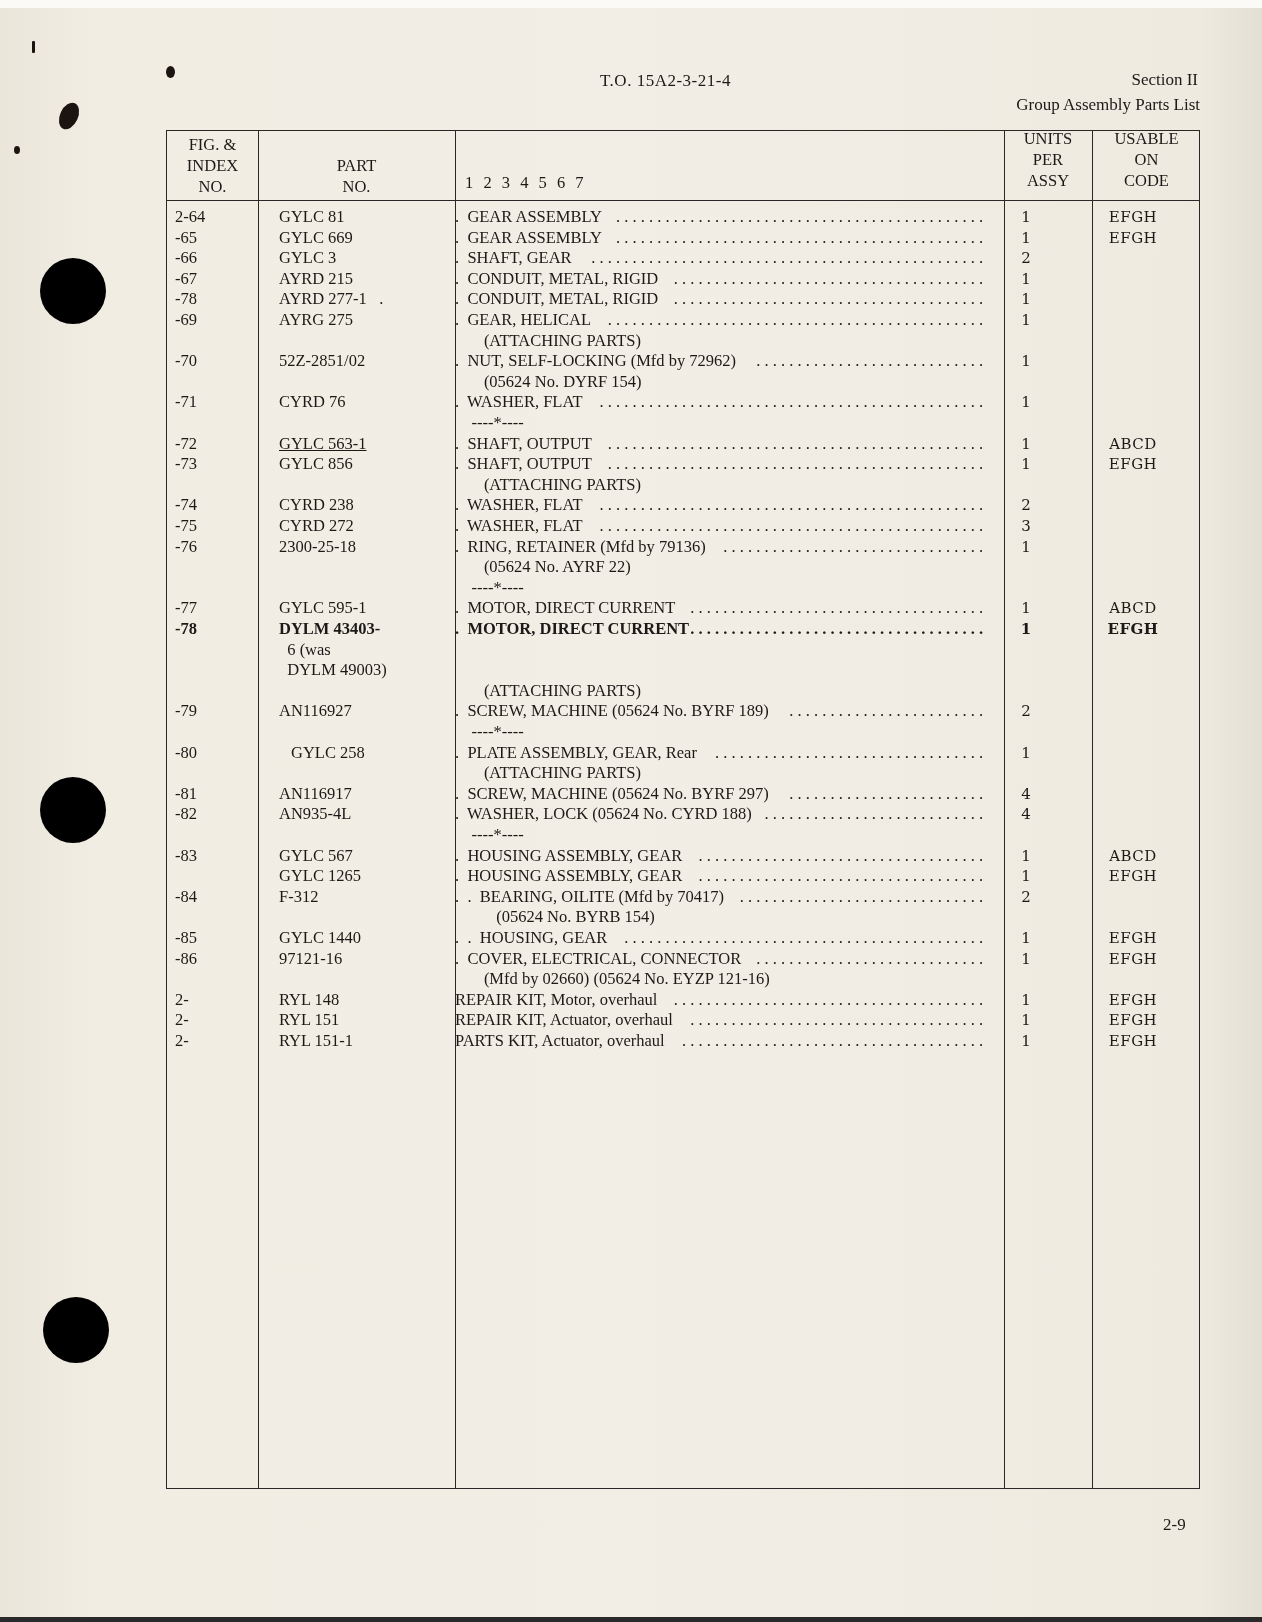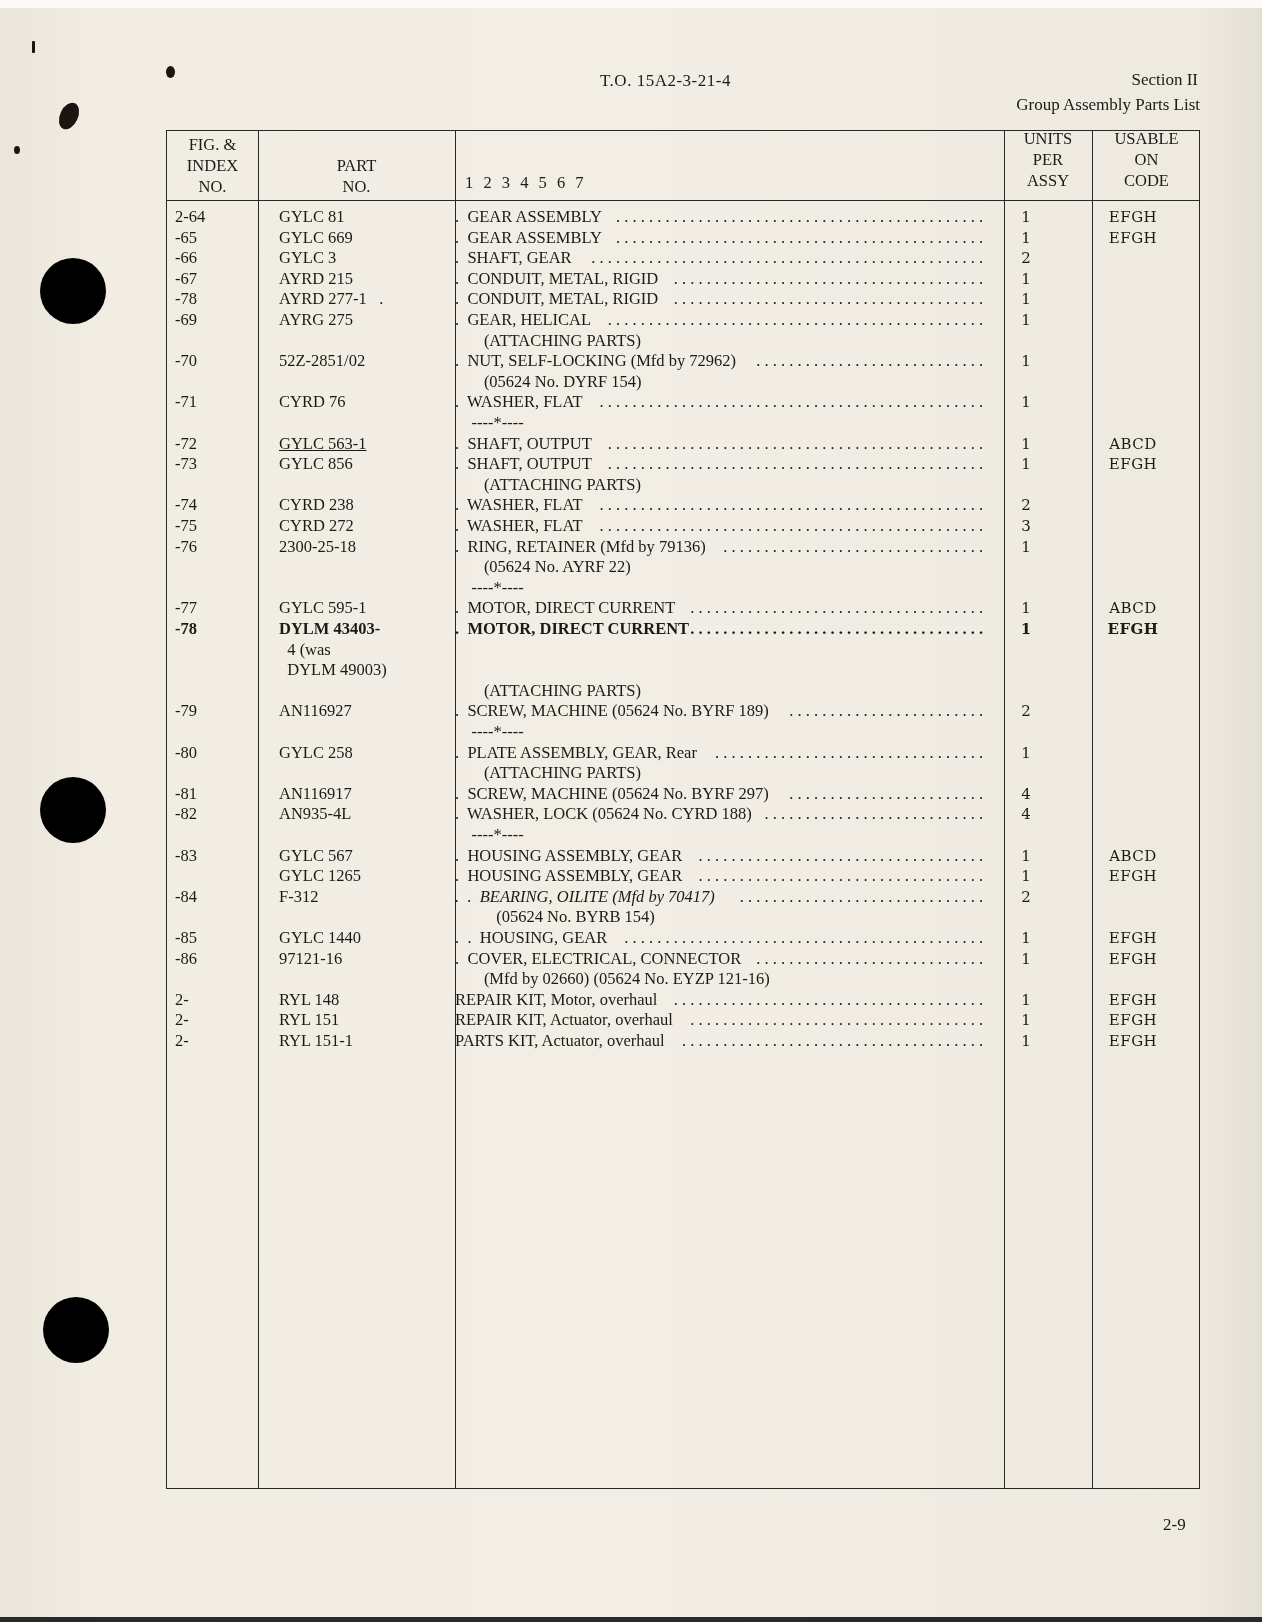--- a/index.html
+++ b/index.html
@@ -225,21 +225,21 @@
       </div>
       <div class="row" style="top: 488px; font-weight: bold;">
         <span class="c-idx" style="white-space: pre;">-78</span>
         <span class="c-part" style="white-space: pre;">DYLM 43403-</span>
         <span class="c-desc"><span class="" style="white-space: pre;">.  MOTOR, DIRECT CURRENT</span><span class="dots" style="white-space: pre;"> . . . . . . . . . . . . . . . . . . . . . . . . . . . . . . . . . . . .</span></span>
         <span class="c-units" style="white-space: pre;">1</span>
         <span class="c-code" style="white-space: pre;">EFGH</span>
       </div>
       <div class="row" style="top: 508.6px;">
         <span class="c-idx" style="white-space: pre;"></span>
-        <span class="c-part" style="white-space: pre;">  4 (was</span>
+        <span class="c-part" style="white-space: pre;">  6 (was</span>
         <span class="c-desc"><span class="" style="white-space: pre;"></span></span>
         <span class="c-units" style="white-space: pre;"></span>
         <span class="c-code" style="white-space: pre;"></span>
       </div>
       <div class="row" style="top: 529.2px;">
         <span class="c-idx" style="white-space: pre;"></span>
         <span class="c-part" style="white-space: pre;">  DYLM 49003)</span>
         <span class="c-desc"><span class="" style="white-space: pre;"></span></span>
         <span class="c-units" style="white-space: pre;"></span>
         <span class="c-code" style="white-space: pre;"></span>
@@ -260,21 +260,21 @@
       </div>
       <div class="row" style="top: 591px;">
         <span class="c-idx" style="white-space: pre;"></span>
         <span class="c-part" style="white-space: pre;"></span>
         <span class="c-desc"><span class="" style="white-space: pre;">    ----*----</span></span>
         <span class="c-units" style="white-space: pre;"></span>
         <span class="c-code" style="white-space: pre;"></span>
       </div>
       <div class="row" style="top: 611.6px;">
         <span class="c-idx" style="white-space: pre;">-80</span>
-        <span class="c-part" style="white-space: pre;">GYLC 258</span>
+        <span class="c-part" style="white-space: pre; margin-left: 12px;">GYLC 258</span>
         <span class="c-desc"><span class="" style="white-space: pre;">.  PLATE ASSEMBLY, GEAR, Rear</span><span class="dots" style="white-space: pre;"> . . . . . . . . . . . . . . . . . . . . . . . . . . . . . . . . .</span></span>
         <span class="c-units" style="white-space: pre;">1</span>
         <span class="c-code" style="white-space: pre;"></span>
       </div>
       <div class="row" style="top: 632.2px;">
         <span class="c-idx" style="white-space: pre;"></span>
         <span class="c-part" style="white-space: pre;"></span>
         <span class="c-desc"><span class="" style="white-space: pre;">       (ATTACHING PARTS)</span></span>
         <span class="c-units" style="white-space: pre;"></span>
         <span class="c-code" style="white-space: pre;"></span>
@@ -310,21 +310,21 @@
       <div class="row" style="top: 735.2px;">
         <span class="c-idx" style="white-space: pre;"></span>
         <span class="c-part" style="white-space: pre;">GYLC 1265</span>
         <span class="c-desc"><span class="" style="white-space: pre;">.  HOUSING ASSEMBLY, GEAR</span><span class="dots" style="white-space: pre;"> . . . . . . . . . . . . . . . . . . . . . . . . . . . . . . . . . . .</span></span>
         <span class="c-units" style="white-space: pre;">1</span>
         <span class="c-code" style="white-space: pre;">EFGH</span>
       </div>
       <div class="row" style="top: 755.8px;">
         <span class="c-idx" style="white-space: pre;">-84</span>
         <span class="c-part" style="white-space: pre;">F-312</span>
-        <span class="c-desc"><span class="" style="white-space: pre; font-style: italic;">.  .  BEARING, OILITE (Mfd by 70417)</span><span class="dots" style="white-space: pre;"> . . . . . . . . . . . . . . . . . . . . . . . . . . . . . .</span></span>
+        <span class="c-desc"><span class="" style="white-space: pre;">.  .  BEARING, OILITE (Mfd by 70417)</span><span class="dots" style="white-space: pre;"> . . . . . . . . . . . . . . . . . . . . . . . . . . . . . .</span></span>
         <span class="c-units" style="white-space: pre;">2</span>
         <span class="c-code" style="white-space: pre;"></span>
       </div>
       <div class="row" style="top: 776.4px;">
         <span class="c-idx" style="white-space: pre;"></span>
         <span class="c-part" style="white-space: pre;"></span>
         <span class="c-desc"><span class="" style="white-space: pre;">          (05624 No. BYRB 154)</span></span>
         <span class="c-units" style="white-space: pre;"></span>
         <span class="c-code" style="white-space: pre;"></span>
       </div>

